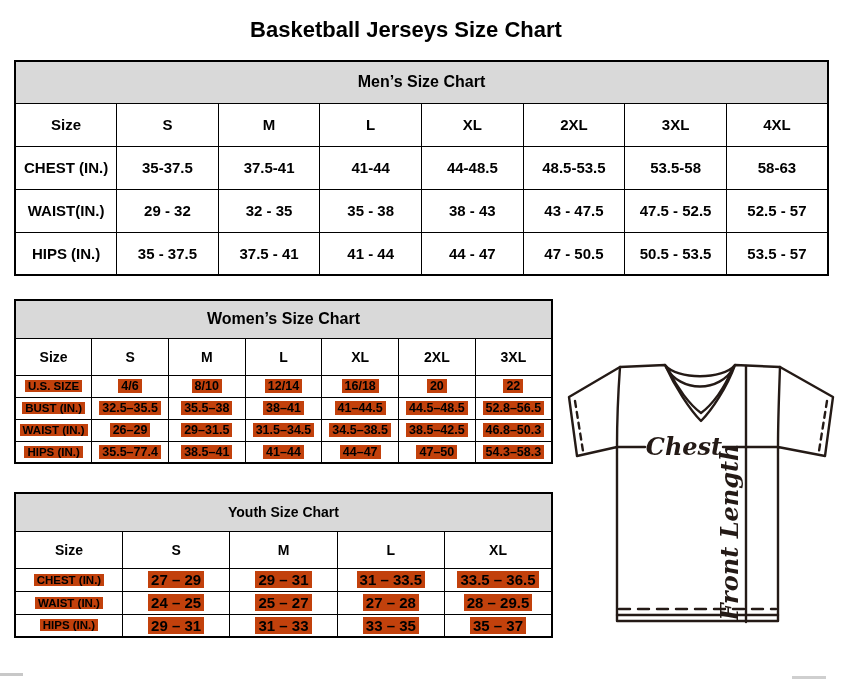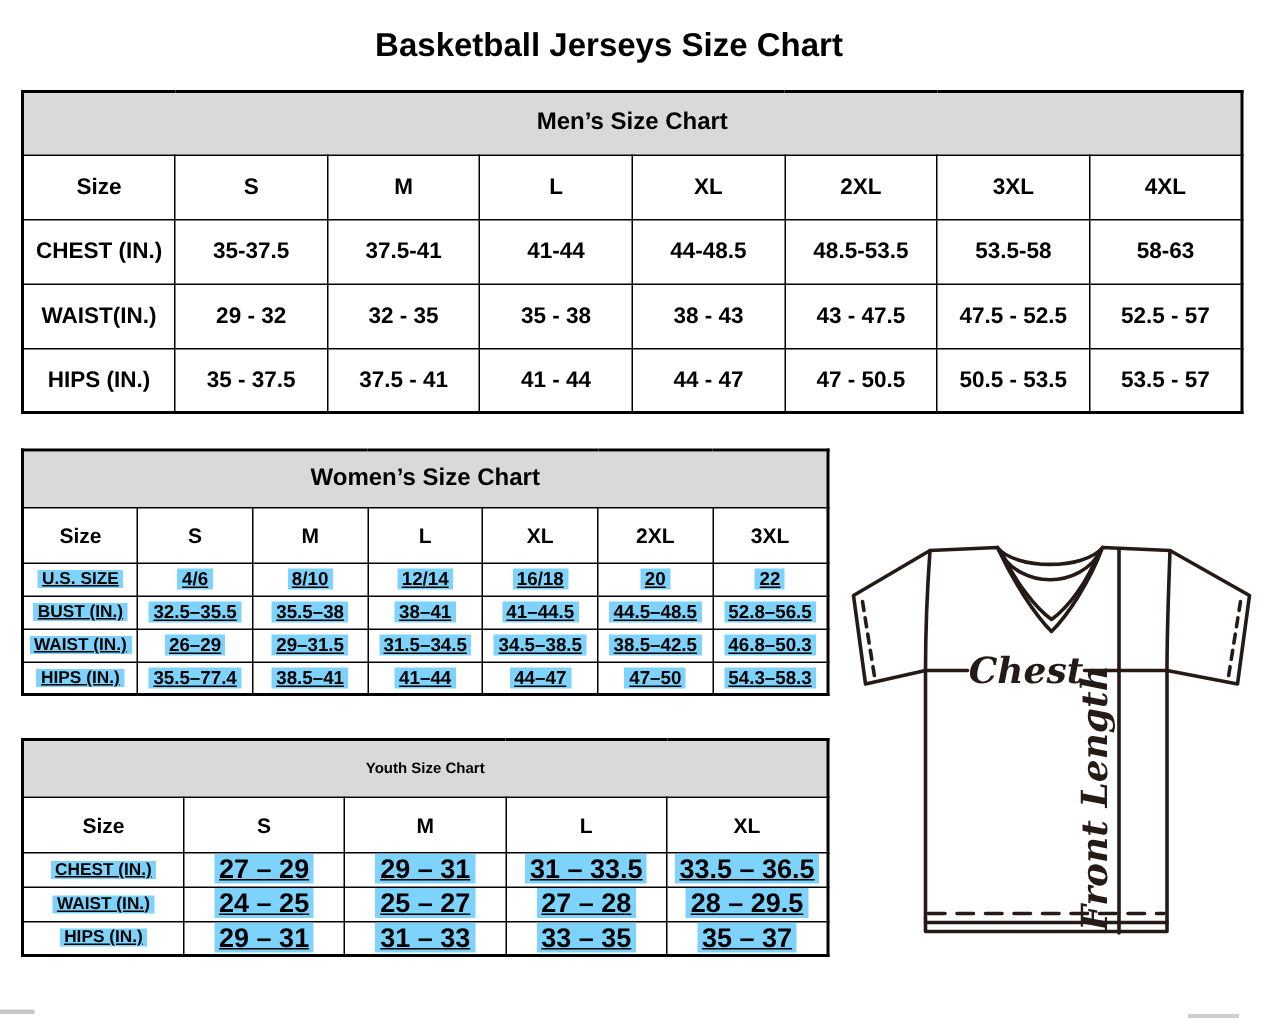--- a/index.html
+++ b/index.html
@@ -32,28 +32,28 @@
   .tbl-women { left:14px; top:299px; width:539px; }
   .tbl-women .tbl-title { font-size:16px; height:38px; }
   .tbl-women .cols-row th { font-size:14px; height:37px; }
   .tbl-women tbody th { font-size:11.5px; }
   .tbl-women tbody td { font-size:12.5px; }
   .tbl-women tbody th, .tbl-women tbody td { height:22px; }
   .tbl-women .cols-row th:first-child { width:92px; }
 
   
   .tbl-youth { left:14px; top:492px; width:539px; }
-  .tbl-youth .tbl-title { font-size:10px; height:38px; }
+  .tbl-youth .tbl-title { font-size:14px; height:38px; }
   .tbl-youth .cols-row th { font-size:14px; height:37px; }
   .tbl-youth tbody th { font-size:11.5px; }
-  .tbl-youth tbody td { font-size:18px;margin-top:40px; }
+  .tbl-youth tbody td { font-size:15px;margin-top:40px; }
   .tbl-youth tbody th, .tbl-youth tbody td { height:23px; }
   .tbl-youth .cols-row th:first-child { width:127px; }
 
-  .hl { background:#7dd3fc; padding:0 3px;text-decoration:underline; }
+  .hl { background:#c2410c; padding:0 3px; }
 
   .jersey-svg { position:absolute; left:562px; top:360px; }
   .jersey-text { font-family:"DejaVu Serif", serif; font-weight:bold; font-style:italic; }
 
   .sb { position:absolute; }
   .sb-left  { left:0;   top:673px; width:23px; height:3px; background:#c8c8c8; }
   .sb-right { left:792px; top:676px; width:34px; height:3px; background:#cfcfcf; }
 </style>
 </head>
 <body>

